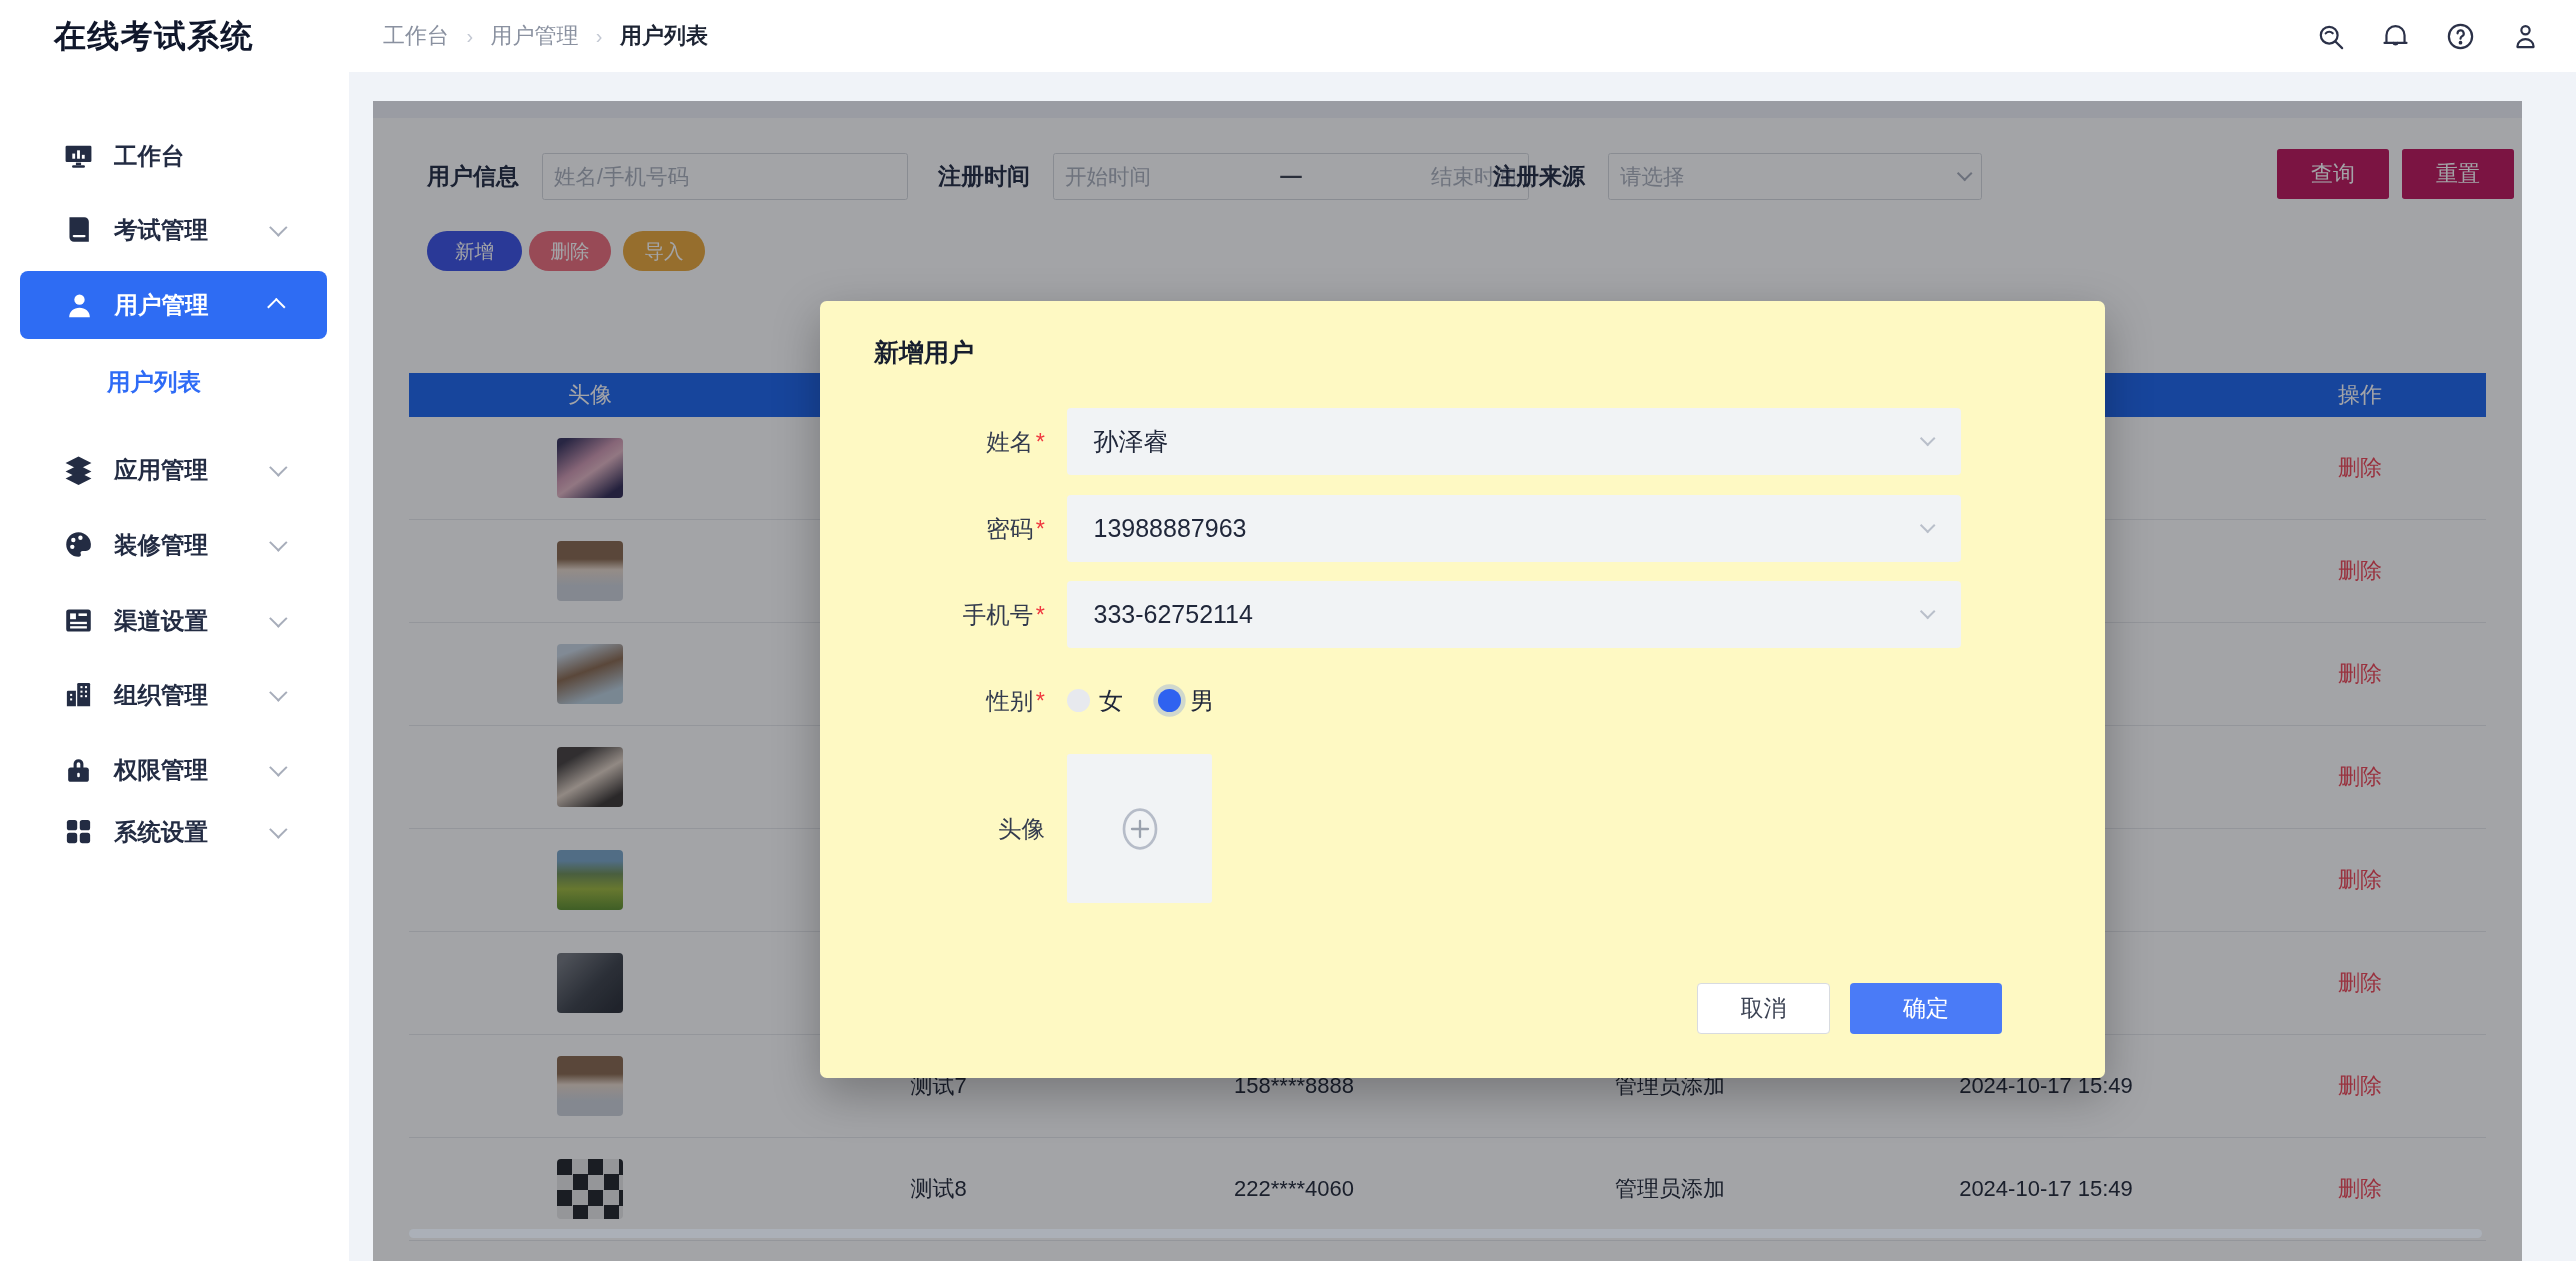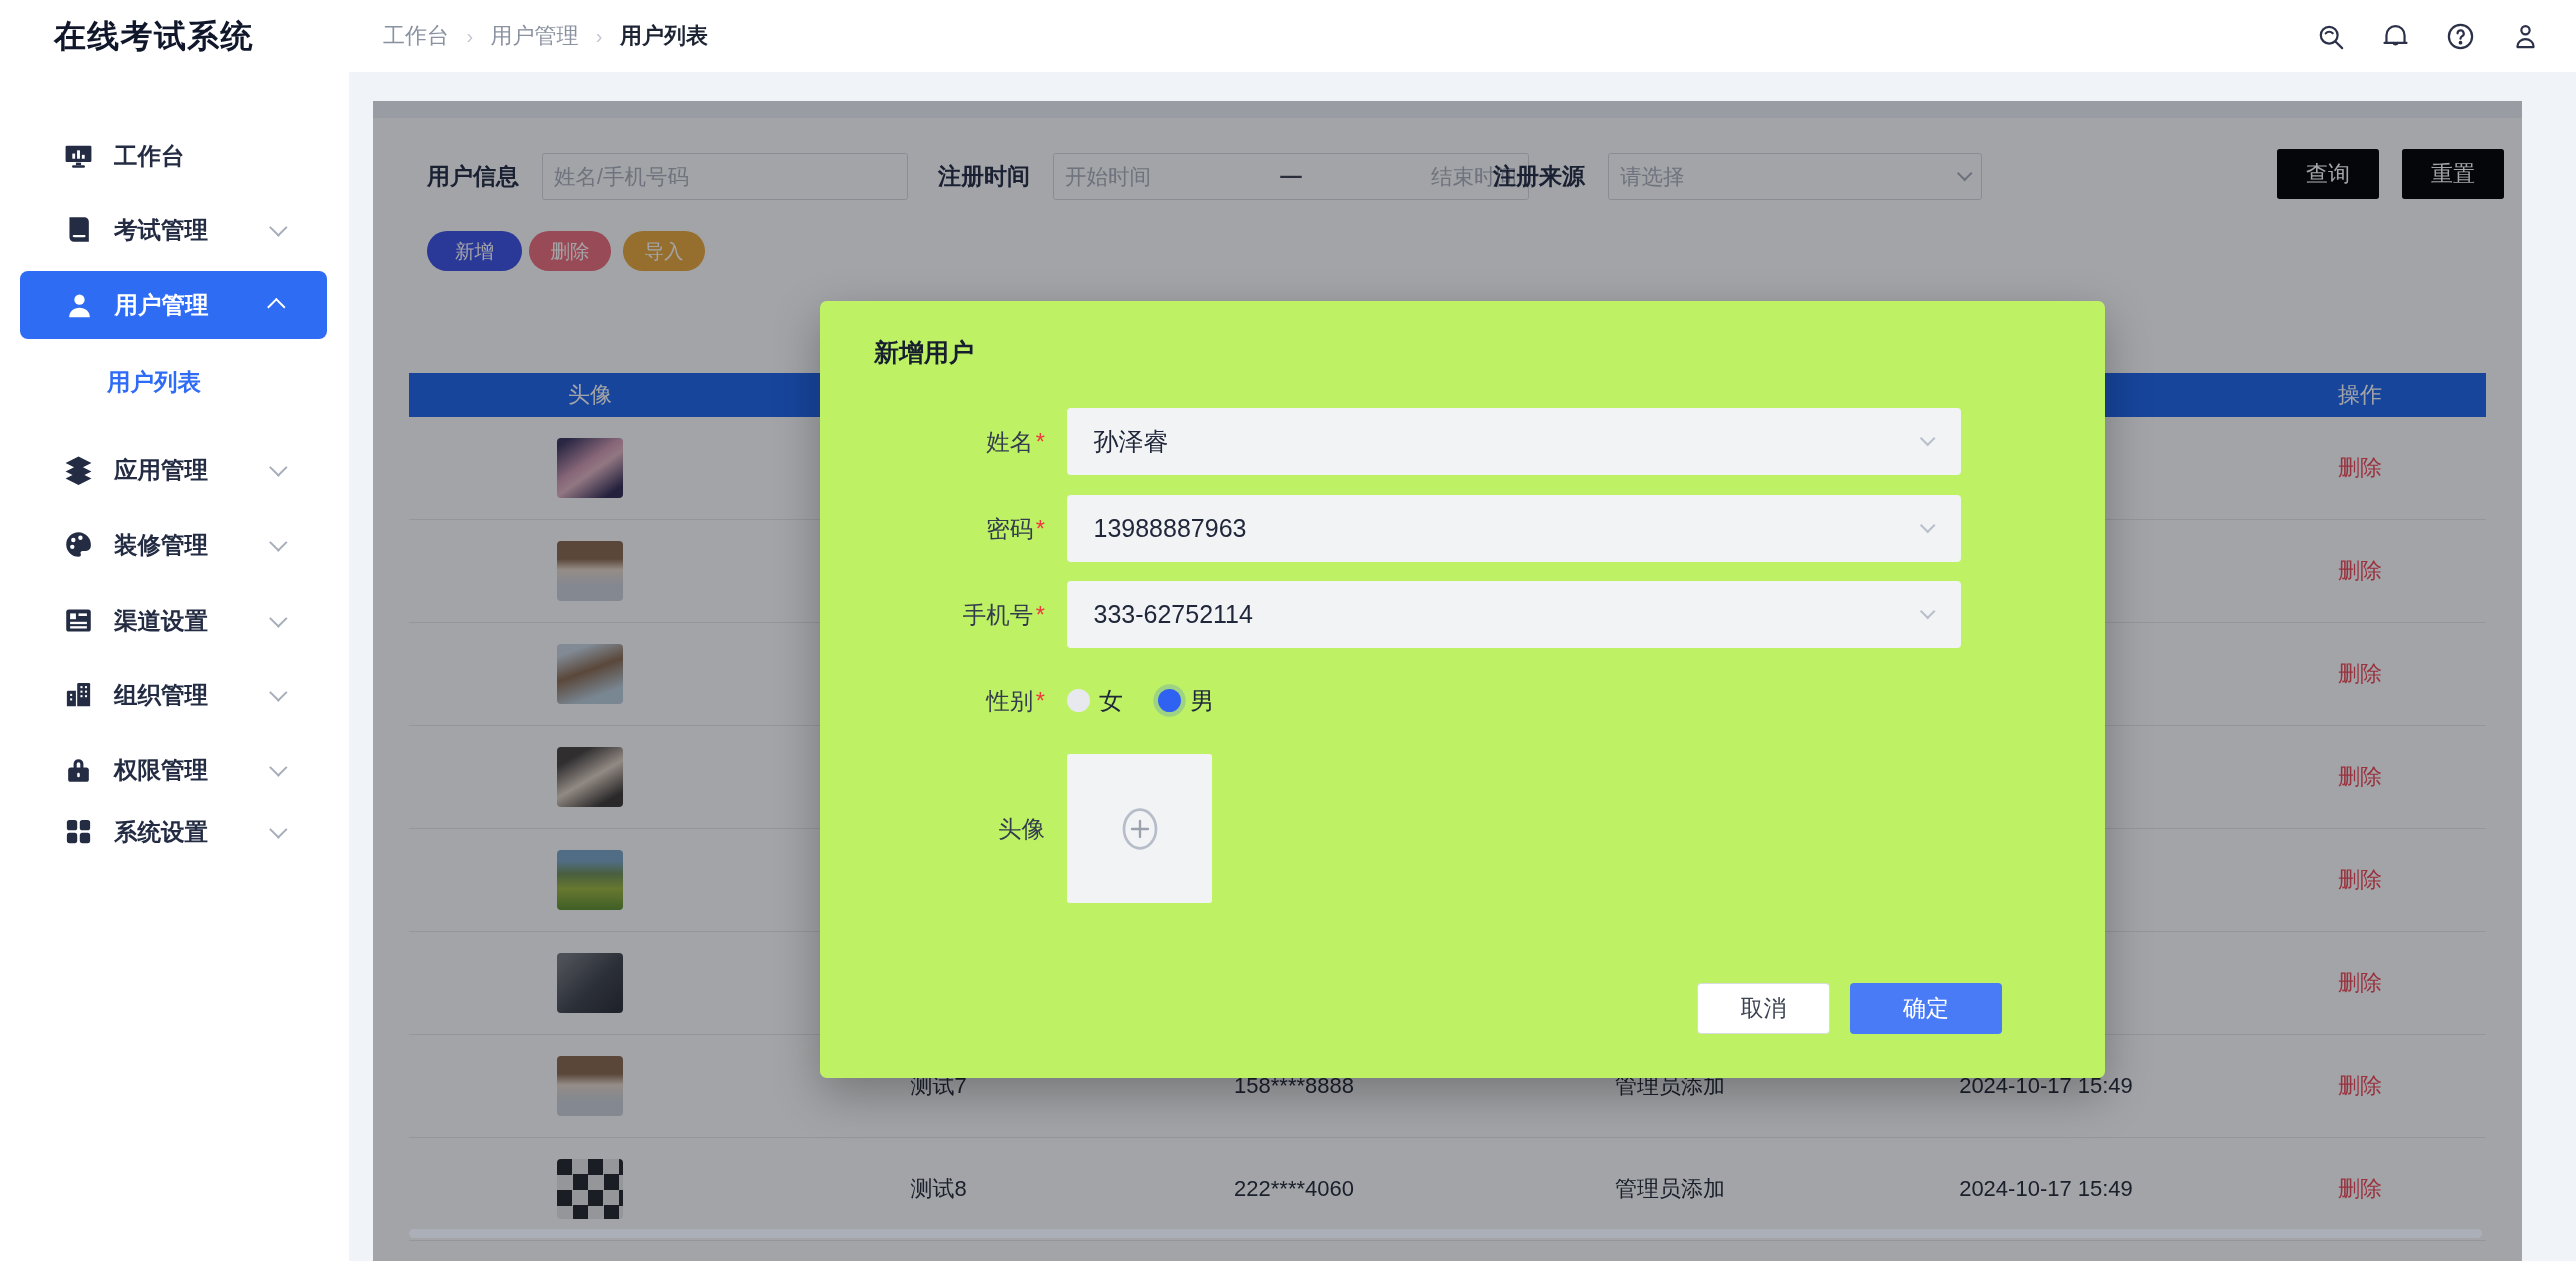--- a/index.html
+++ b/index.html
@@ -31,21 +31,21 @@
   
   .card{position:absolute;left:373px;top:118px;width:2149px;height:1143px;background:#fff;z-index:1}
   .fgroup{position:absolute;top:33px;height:50px;display:flex;align-items:center}
   .flabel{font-size:23px;font-weight:700;color:#232c43;margin-right:23px}
   .finput{box-sizing:border-box;height:47px;border:1.3px solid #d6d9de;border-radius:2.7px;background:#fff;display:flex;align-items:center;padding:0 11px;font-size:21.5px;color:#aab0bc}
   .g1{left:54px}.g1 .finput{width:366px}
   .g2{left:565px}.g2 .finput{width:476px;justify-content:space-between}
   .g3{left:1120px}.g3 .finput{width:374px;justify-content:space-between}
   .dash{color:#3a4150;font-weight:700}
   .selchev{width:9.4px;height:9.4px;border-right:2px solid #a7adba;border-bottom:2px solid #a7adba;transform:rotate(45deg);margin-top:-5.4px}
-  .qbtn{position:absolute;top:31px;width:102px;height:50px;border-radius:2.7px;background:#000000;color:#fff;font-size:22px;display:flex;align-items:center;justify-content:center;cursor:pointer}
+  .qbtn{position:absolute;top:31px;width:112px;height:50px;border-radius:2.7px;background:#be185d;color:#fff;font-size:22px;display:flex;align-items:center;justify-content:center;cursor:pointer}
   .qbtn.query{left:1904px}.qbtn.reset{left:2029px}
 
   .pill{position:absolute;top:113px;height:40px;border-radius:20px;color:#fff;font-size:19.5px;display:flex;align-items:center;justify-content:center;cursor:pointer}
   .pill.add{left:54px;width:95px;background:#3d53e6}
   .pill.del{left:156px;width:82px;background:#ee6e7c}
   .pill.imp{left:250px;width:82px;background:#eaa83a}
 
   
   .table{position:absolute;left:36px;top:255px;width:2077px}
   .thead{display:flex;height:44px;background:#1e66ee;color:#fff;font-size:22px;align-items:center}
@@ -60,21 +60,21 @@
   .av4{background:linear-gradient(150deg,#474240 20%,#e3d4c6 52%,#3c3734 85%)}
   .av5{background:linear-gradient(180deg,#7ba7c9 18%,#6f8f57 40%,#9fb83f 65%,#5e8f2f 100%)}
   .av6{background:linear-gradient(135deg,#74787f 10%,#3f444c 55%,#2c3038 90%)}
   .av7{background:linear-gradient(180deg,#8a6a4f 30%,#e8d9cc 48%,#cdd2da 75%)}
   .av8{background:repeating-conic-gradient(#e8e8e8 0 25%,#23262b 0 50%) 0 0/31px 31px}
 
   .hscroll{position:absolute;left:409px;top:1229px;width:2073px;height:9.4px;border-radius:4.7px;background:#abb0b8;z-index:12}
 
   
   .overlay{position:absolute;left:373px;top:101px;width:2149px;height:1161px;background:rgba(13,16,23,0.38);z-index:10}
-  .modal{position:absolute;left:820px;top:301px;width:1285px;height:777px;background:#bef264;border-radius:6.7px;z-index:20;box-shadow:0 16px 47px rgba(0,0,0,.28)}
+  .modal{position:absolute;left:820px;top:301px;width:1285px;height:777px;background:#fef9c3;border-radius:6.7px;z-index:20;box-shadow:0 16px 47px rgba(0,0,0,.28)}
   .mtitle{position:absolute;left:54px;top:35px;font-size:25px;font-weight:700;color:#171e2e}
   .mrow{position:absolute;left:0;width:1285px;height:67px;display:flex;align-items:center}
   .mlabel{width:225px;text-align:right;font-size:23.5px;color:#333b4e}
   .req{color:#f0383f;margin-left:2.7px;font-size:23.5px}
   .minput{box-sizing:border-box;margin-left:21.5px;width:894px;height:67px;background:#f1f3f5;border-radius:4px;display:flex;align-items:center;padding:0 27px;justify-content:space-between;font-size:25px;color:#20273a;cursor:pointer}
   .minput .selchev{border-color:#b9bfca}
   .radio{width:23px;height:23px;border-radius:50%;background:#e7e9ee;margin-right:9.4px}
   .radio.on{background:#2f62f0;box-shadow:0 0 0 4.7px rgba(47,98,240,.22)}
   .rlabel{font-size:24px;color:#20273a;margin-right:35px}
   .upload{position:absolute;left:247px;top:453px;width:145px;height:149px;background:#f1f3f5;border-radius:2.7px;display:flex;align-items:center;justify-content:center;cursor:pointer}

